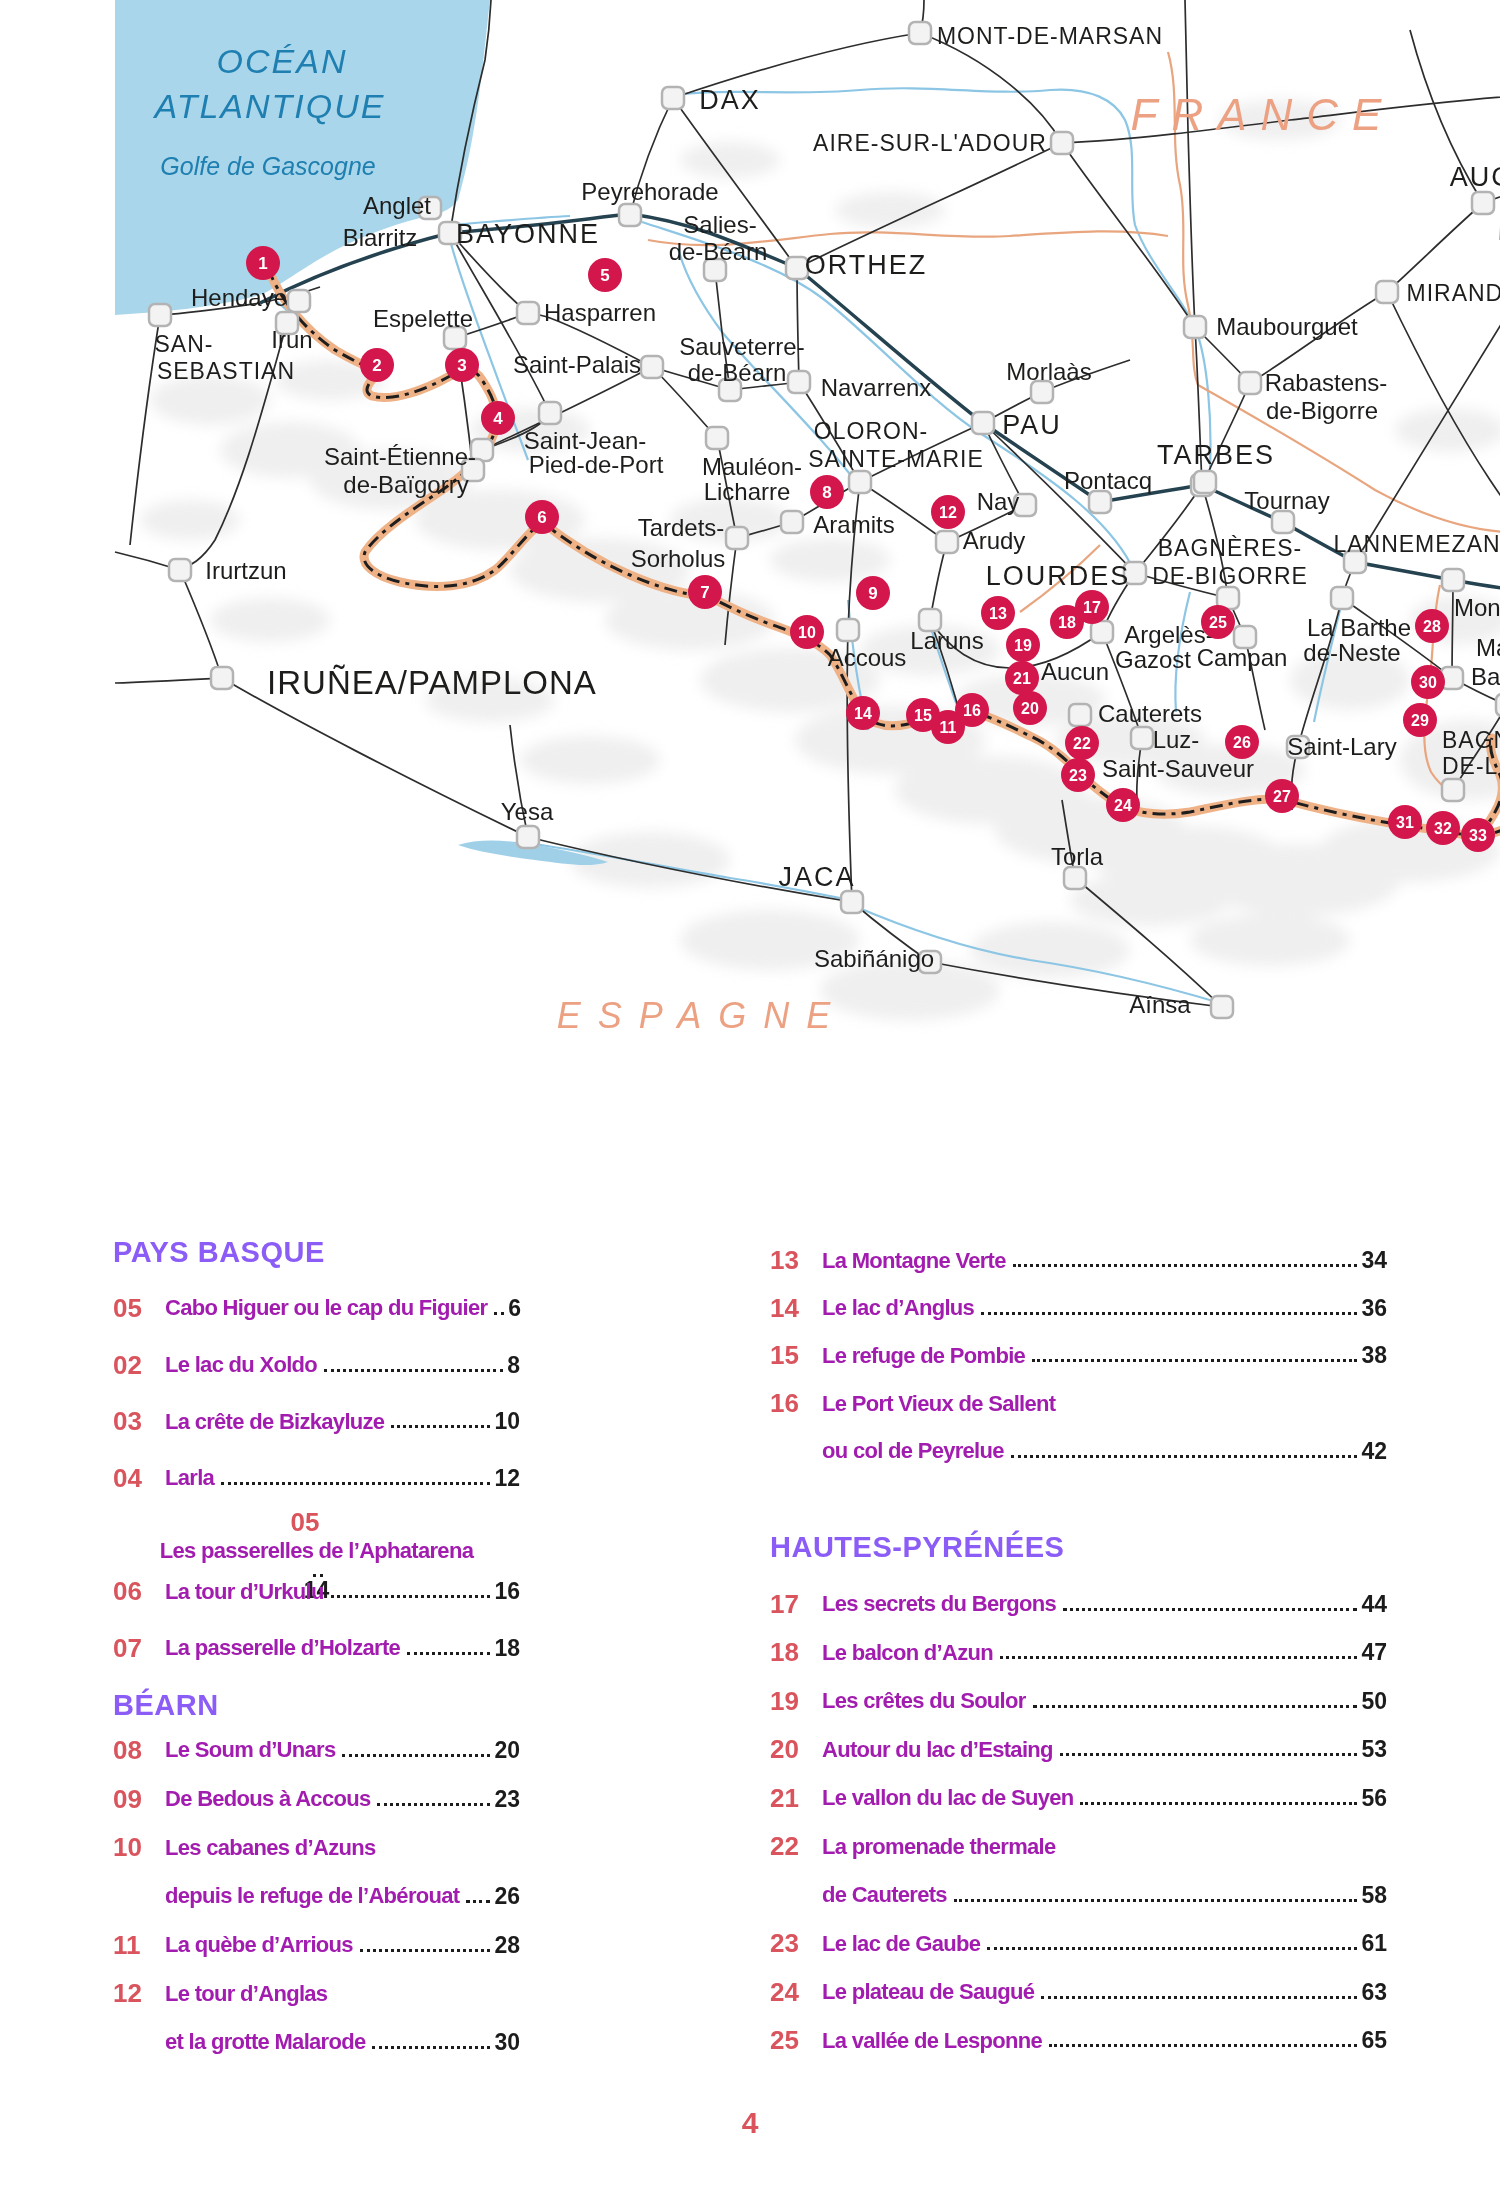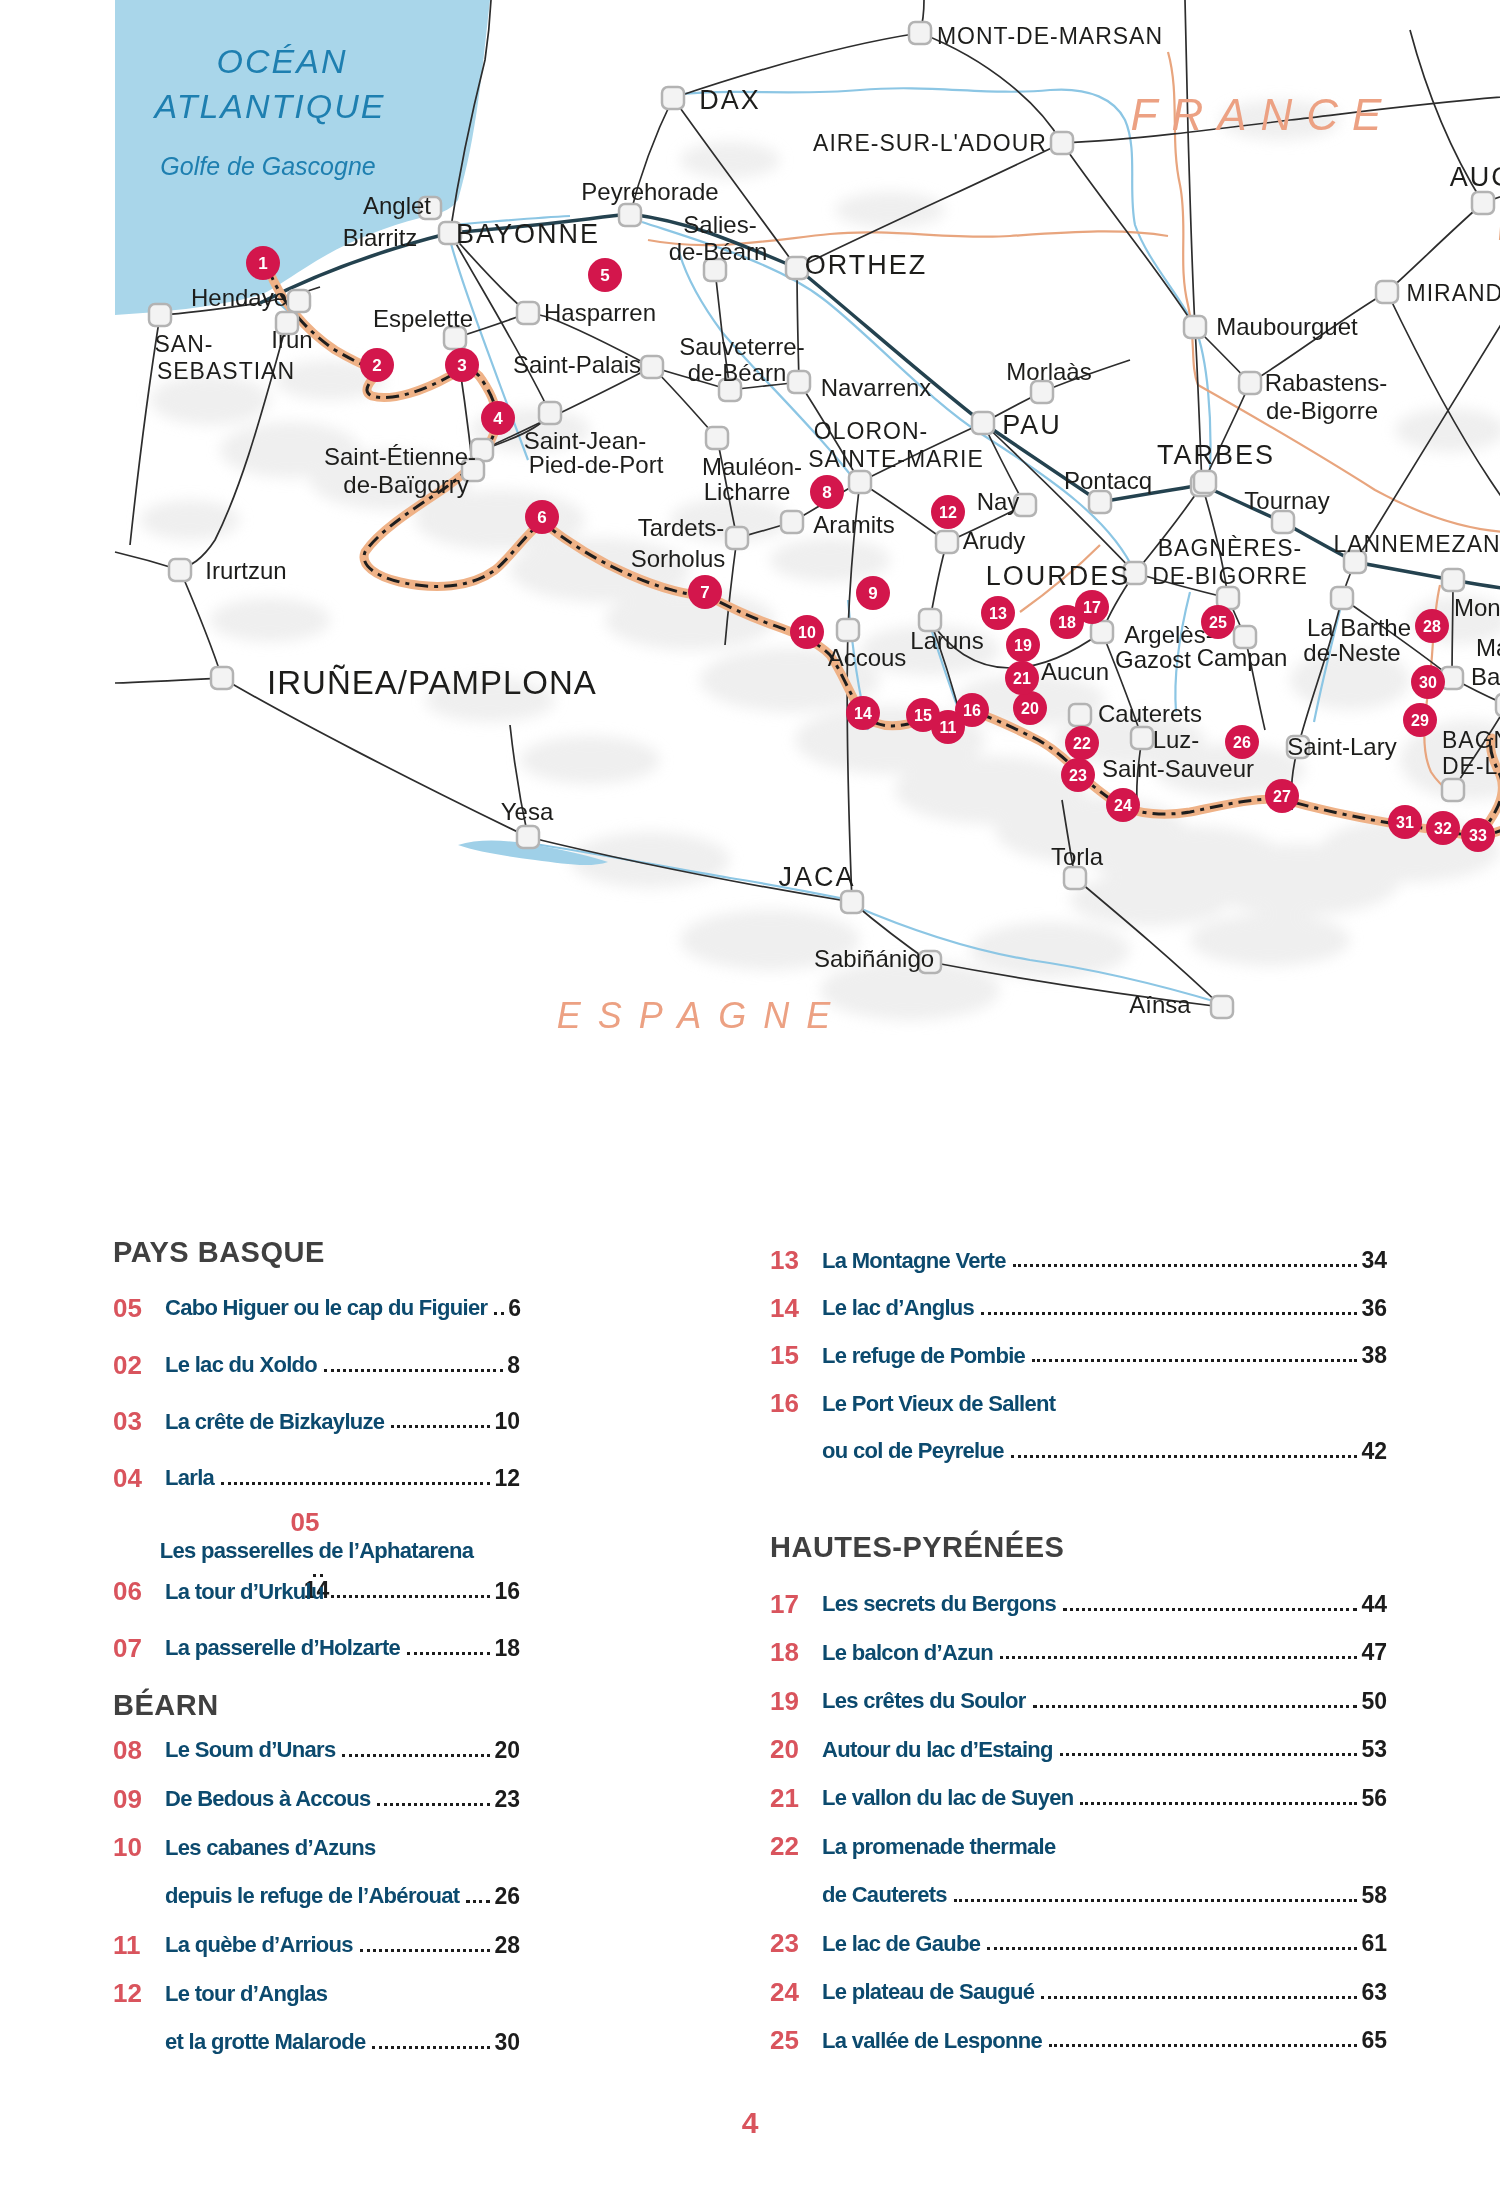--- a/index.html
+++ b/index.html
@@ -14,24 +14,24 @@
   .t-city{font-size:27px;letter-spacing:2px;}
   .t-cityM{font-size:23px;letter-spacing:1px;}
   .t-big{font-size:33px;letter-spacing:1px;}
   .t-ocean{font-size:34px;font-style:italic;fill:#1e7fb0;letter-spacing:2px;}
   .t-gulf{font-size:25px;font-style:italic;fill:#1e7fb0;}
   .t-france{font-size:44px;font-style:italic;fill:#eca183;letter-spacing:14px;}
   .t-espagne{font-size:36px;font-style:italic;fill:#eca183;letter-spacing:17px;}
   .mk-num{font-size:17px;font-weight:bold;fill:#ffffff;}
   
   .toc-section{position:absolute;}
-  .toc-header{font-size:29px;font-weight:bold;color:#404040;letter-spacing:.5px;display:flex;align-items:center;}
+  .toc-header{font-size:29px;font-weight:bold;color:#8b5cf6;letter-spacing:.5px;display:flex;align-items:center;}
   .toc-row{display:flex;align-items:center;}
   .toc-num{width:52px;flex:none;font-size:26px;font-weight:bold;color:#d9545d;}
-  .toc-title{white-space:nowrap;font-size:22px;font-weight:bold;color:#0c4a6e;letter-spacing:-.7px;}
+  .toc-title{white-space:nowrap;font-size:22px;font-weight:bold;color:#a21caf;letter-spacing:-.7px;}
   .toc-leader{flex:1;min-width:10px;height:0;border-bottom:3.4px dotted #1c1c1c;margin:10px 4px 0 7px;}
   .toc-pg{font-size:23px;font-weight:bold;color:#1c1c1c;}
   .footer-pg{
     position:absolute;left:0;top:2106px;width:1500px;text-align:center;
     font-size:30px;font-weight:bold;color:#d9545d;
   }
 </style>
 </head>
 <body>
 

